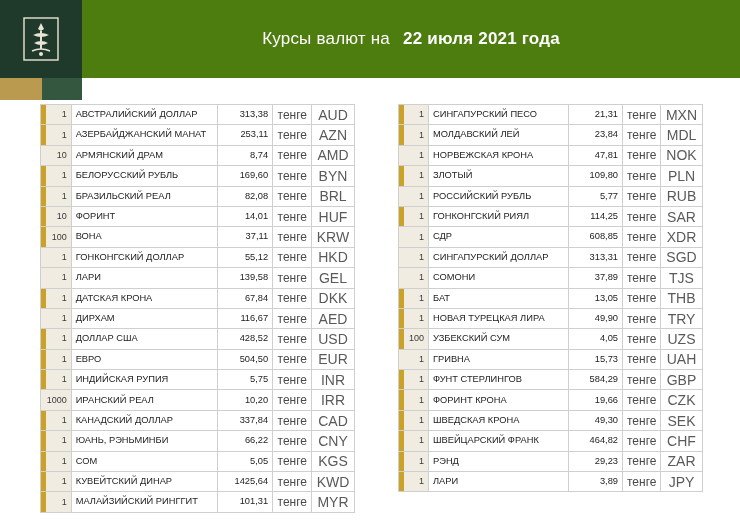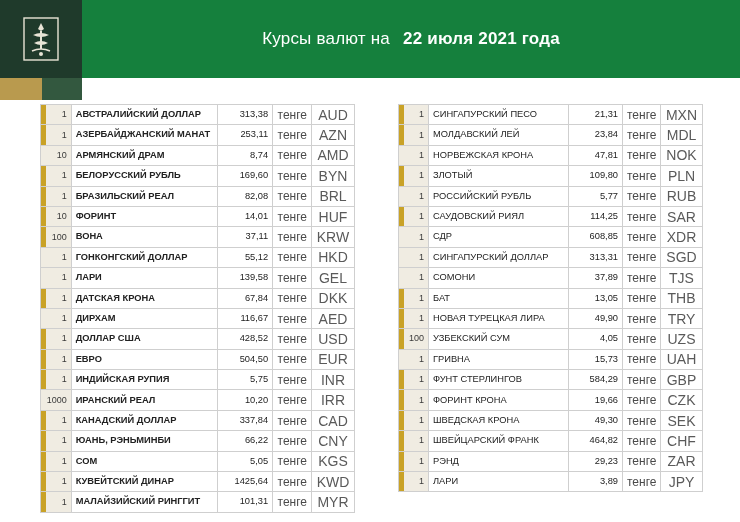--- a/index.html
+++ b/index.html
@@ -13,21 +13,21 @@
     position: relative;
     width: 740px; height: 522px;
     background: #ffffff;
     overflow: hidden;
   }
   
   .header {
     position: absolute;
     top: 0; left: 0;
     width: 740px; height: 78px;
-    background: #15803d;
+    background: #4d7c0f;
   }
   .logo-box {
     position: absolute;
     top: 0; left: 0;
     width: 82px; height: 78px;
     background: #1f3a2b;
     display: flex;
     align-items: center;
     justify-content: center;
   }
@@ -96,21 +96,21 @@
     text-align: right;
     background: #f0ece2;
     font-size: 9px;
     color: #3a3a3a;
   }
   td.c-name {
     text-align: left;
     font-size: 9.3px;
     color: #222222;
   }
-  .table-left td.c-name { width: 143px; font-weight: bold; }
+  .table-left td.c-name { width: 143px; }
   .table-right td.c-name { width: 140px; }
   td.c-val {
     width: 54px;
     text-align: right;
     font-size: 9.3px;
     color: #222222;
   }
   td.c-unit {
     width: 38px;
     text-align: right;
@@ -343,21 +343,21 @@
           </tr>
           <tr>
             <td class="c-qty">1</td>
             <td class="c-name">РОССИЙСКИЙ РУБЛЬ</td>
             <td class="c-val">5,77</td>
             <td class="c-unit">тенге</td>
             <td class="c-code">RUB</td>
           </tr>
           <tr>
             <td class="c-qty tick">1</td>
-            <td class="c-name">САУДОВСКИЙ РИЯЛ</td>
+            <td class="c-name">ГОНКОНГСКИЙ РИЯЛ</td>
             <td class="c-val">114,25</td>
             <td class="c-unit">тенге</td>
             <td class="c-code">SAR</td>
           </tr>
           <tr>
             <td class="c-qty">1</td>
             <td class="c-name">СДР</td>
             <td class="c-val">608,85</td>
             <td class="c-unit">тенге</td>
             <td class="c-code">XDR</td>

